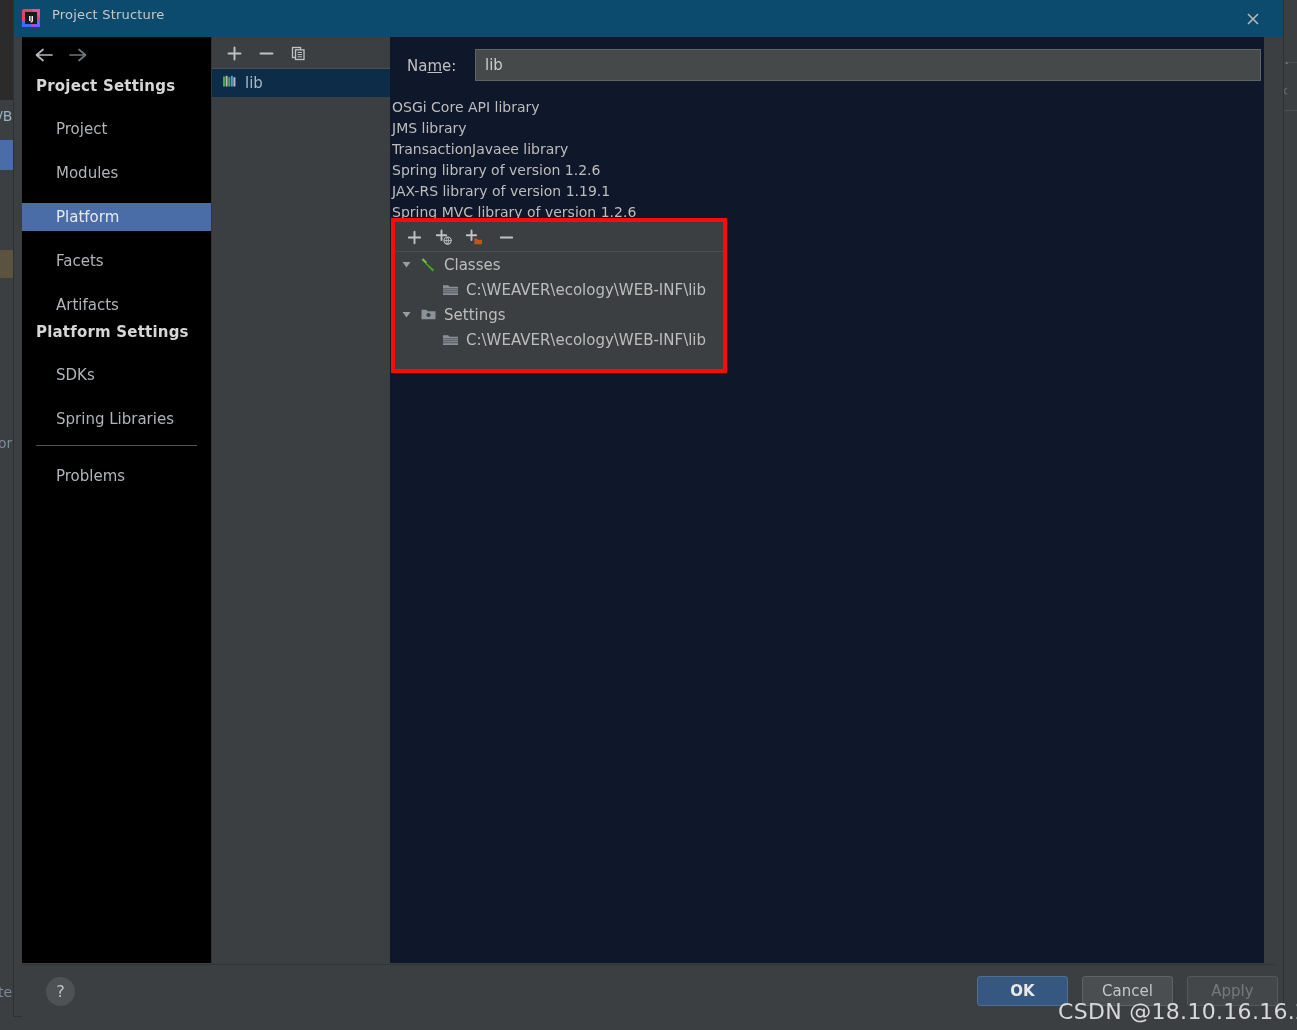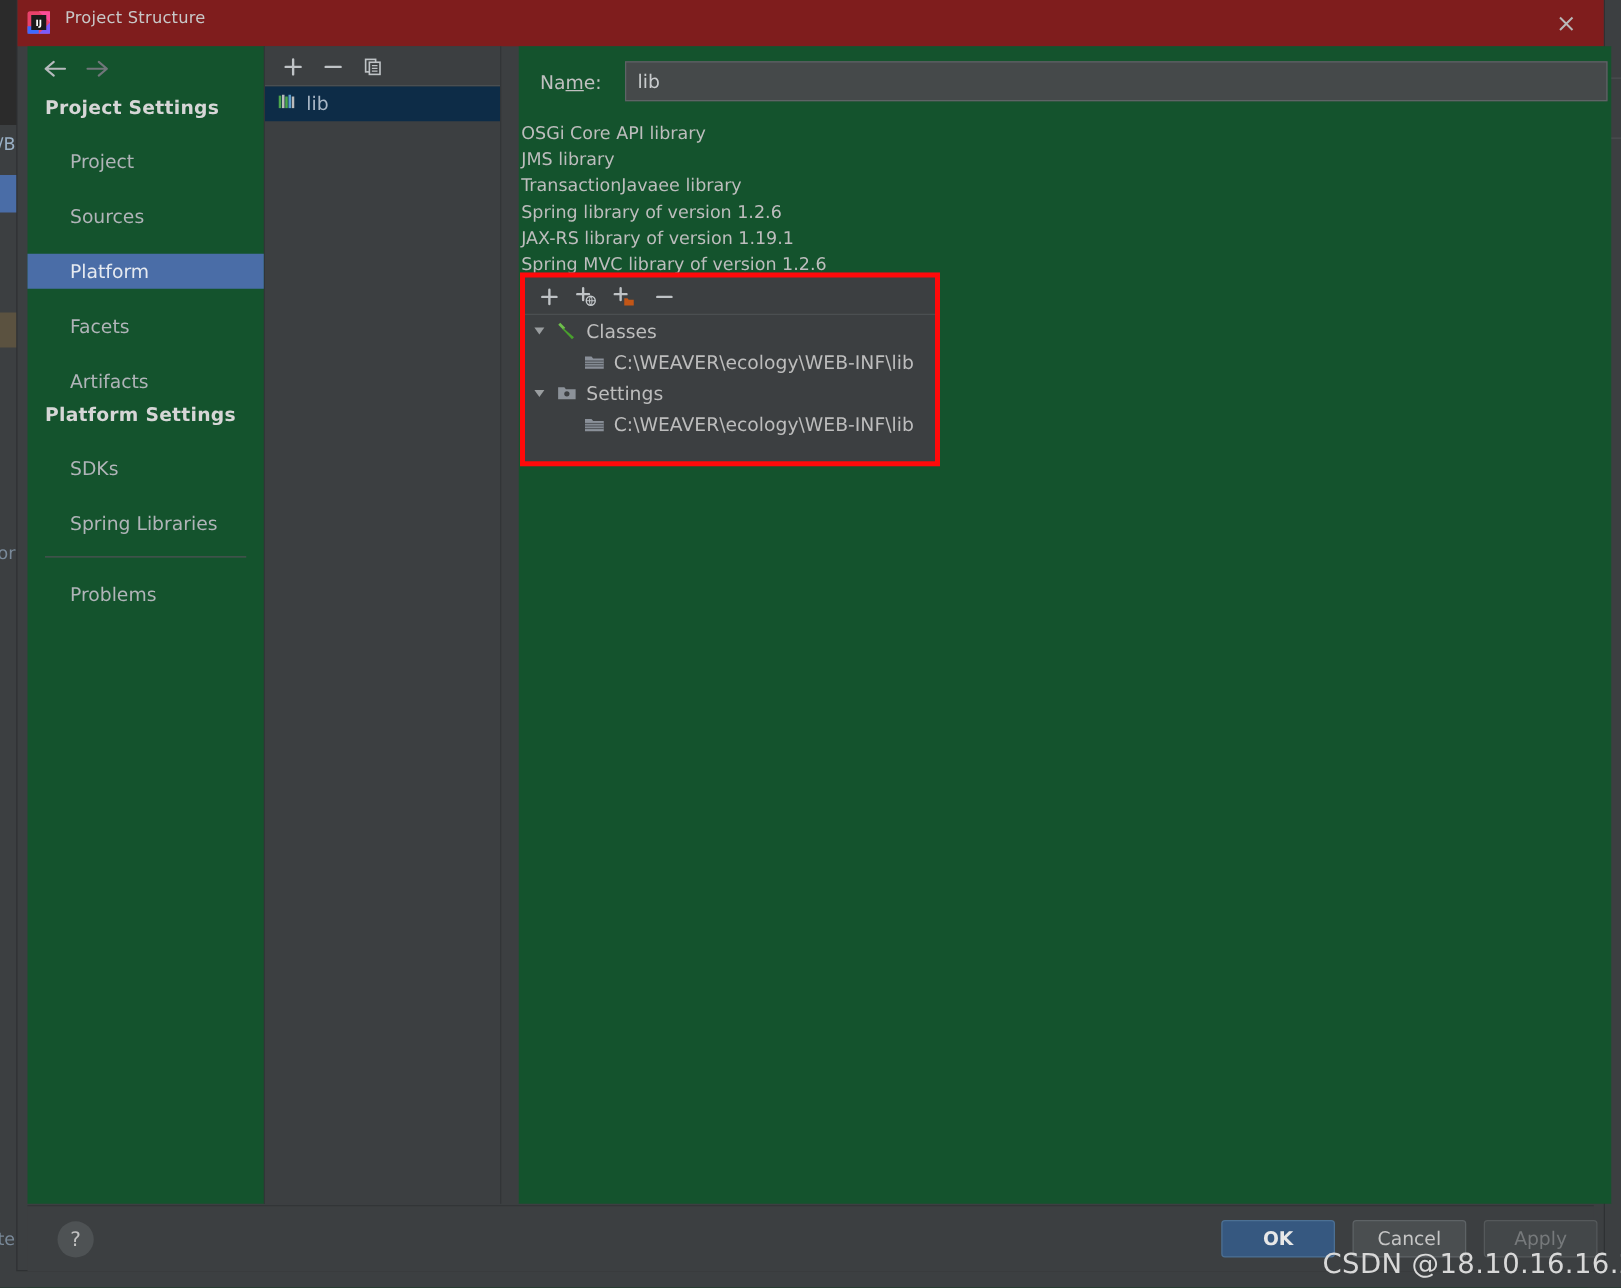--- a/index.html
+++ b/index.html
@@ -22,31 +22,31 @@
   #bg-bottom{position:absolute;left:0;bottom:0;width:1297px;height:22px;background:#3C3F41;}
 
   
   #dialog{
     position:absolute;left:14px;top:0;width:1269px;height:1016px;
     background:#3C3F41;
     box-shadow:0 0 0 1px #2E3133;
   }
 
   
-  #titlebar{position:relative;height:37px;background:#7f1d1d;}
+  #titlebar{position:relative;height:37px;background:#0c4a6e;}
   #app-logo{position:absolute;left:6px;top:7px;width:22px;height:22px;}
   #dialog-title{position:absolute;left:38px;top:7px;font-size:13px;color:#C8C8C8;letter-spacing:.2px;}
   #close-btn{position:absolute;right:10px;top:5px;width:40px;height:28px;
     display:flex;align-items:center;justify-content:center;cursor:pointer;}
   #close-btn svg{display:block;}
 
   
   #sidebar{
     position:absolute;left:8px;top:37px;width:189px;height:926px;
-    background:#14532d;border-right:1px solid #323537;
+    background:#000000;border-right:1px solid #323537;
   }
   #nav-arrows{height:36px;position:relative;}
   .nav-arrow{position:absolute;top:8px;width:28px;height:20px;display:flex;align-items:center;justify-content:center;}
   #nav-back{left:8px;cursor:pointer;}
   #nav-fwd{left:42px;}
   .sec-title{
     padding:4px 0 4px 14px;font-weight:bold;color:#D6D6D6;font-size:15px;letter-spacing:.2px;
   }
   .nav-item{
     padding:5px 0 5px 34px;color:#B0B4B8;font-size:15px;cursor:pointer;margin-top:16px;
@@ -61,21 +61,21 @@
   }
   #liblist-toolbar{height:31px;position:relative;border-bottom:1px solid #4B4F51;}
   .tb-icon{position:absolute;top:4px;width:24px;height:24px;display:flex;align-items:center;justify-content:center;cursor:pointer;}
   #lib-item{
     height:28px;background:#0D2C47;display:flex;align-items:center;padding-left:10px;cursor:pointer;
   }
   #lib-item .lbl{margin-left:8px;color:#A9B7C6;font-size:15px;}
 
   
   #detail{
-    position:absolute;left:401px;top:37px;width:874px;height:926px;background:#14532d;
+    position:absolute;left:376px;top:37px;width:874px;height:926px;background:#0f172a;
   }
   #name-row{position:absolute;left:0;top:12px;width:874px;height:34px;}
   #name-label{position:absolute;left:17px;top:8px;font-size:15px;color:#C0C0C0;}
   #name-label u{text-decoration:underline;}
   #name-input{
     position:absolute;left:85px;top:0;width:786px;height:32px;
     background:#45494A;border:1px solid #5E6366;box-sizing:border-box;
     color:#C9CCCE;font-size:15px;font-family:inherit;
     padding:0 9px;outline:none;
   }
@@ -176,21 +176,21 @@
       </span>
       <span class="nav-arrow" id="nav-fwd">
         <svg width="20" height="14" viewBox="0 0 20 14">
           <path d="M2 7 H17 M11 1.5 L17.5 7 L11 12.5" stroke="#70767A" stroke-width="1.7" fill="none" stroke-linecap="round" stroke-linejoin="round"></path>
         </svg>
       </span>
     </div>
 
     <div class="sec-title">Project Settings</div>
     <div class="nav-item">Project</div>
-    <div class="nav-item">Sources</div>
+    <div class="nav-item">Modules</div>
     <div class="nav-item selected">Platform</div>
     <div class="nav-item">Facets</div>
     <div class="nav-item">Artifacts</div>
 
     <div class="sec-title">Platform Settings</div>
     <div class="nav-item">SDKs</div>
     <div class="nav-item">Spring Libraries</div>
 
     <div class="nav-sep"></div>
     <div class="nav-item">Problems</div>

